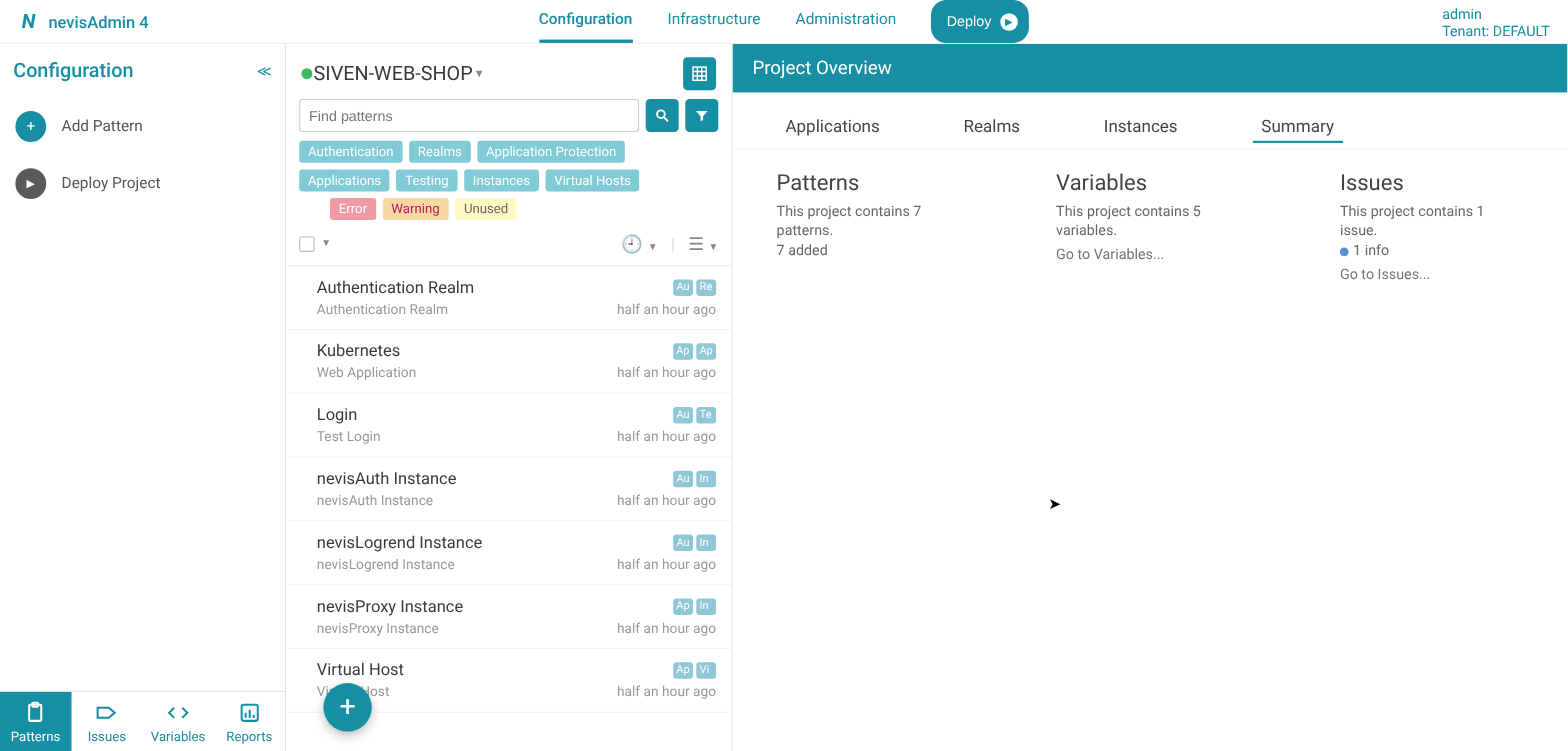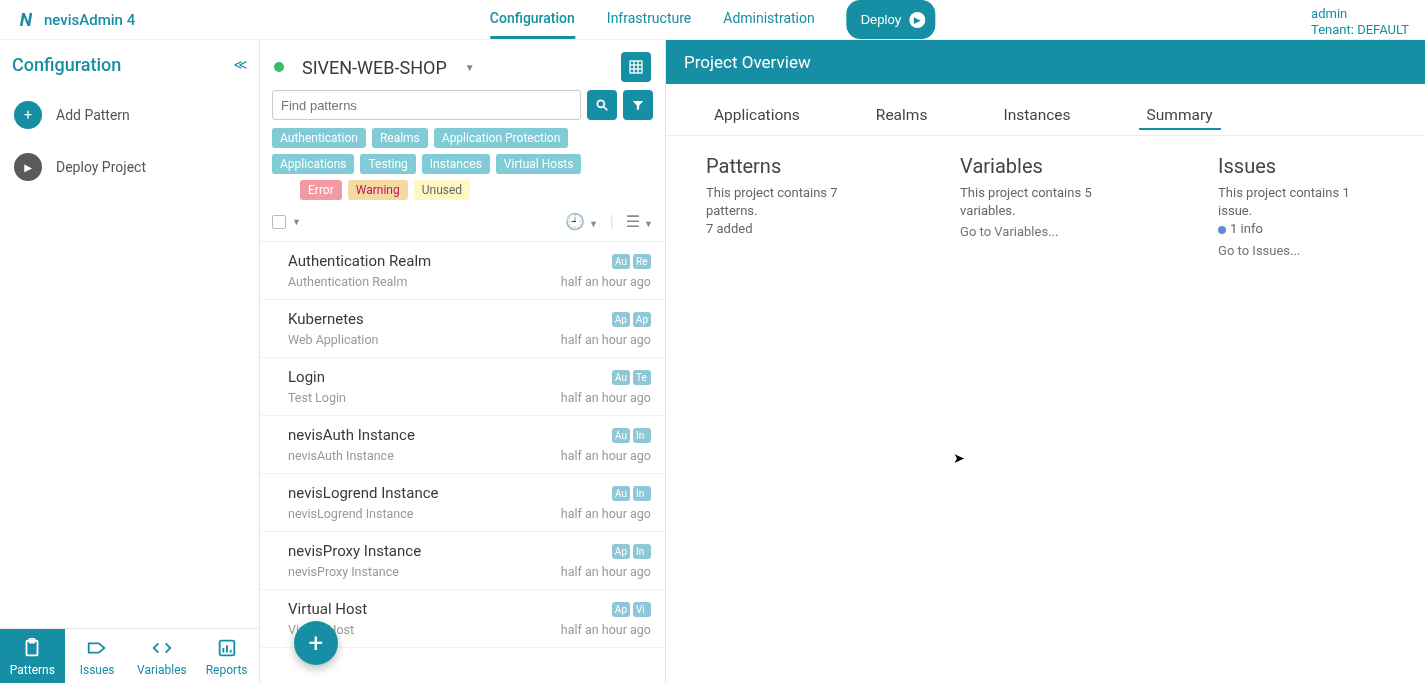--- a/index.html
+++ b/index.html
@@ -29,21 +29,21 @@
   .circle-teal { background:#168EA4; }
   .circle-grey { background:#5a5a5a; }
   .sidebar-footer { margin-top:auto; display:flex; border-top:1px solid #e5e5e5; }
   .sf-item { flex:1; display:flex; flex-direction:column; align-items:center; justify-content:center; gap:4px; padding: 8px 0 6px; font-size:12px; color:#168EA4; cursor:pointer; }
   .sf-item.active { background:#168EA4; color:#fff; }
   .sf-item svg { width:22px; height:22px; }
 
   
   .midpanel { width: 406px; border-right: 1px solid #e5e5e5; display:flex; flex-direction:column; position:relative; }
   .midhead { padding: 12px 14px 8px; display:flex; align-items:center; justify-content:space-between; }
-  .project { display:flex; align-items:center; gap:18px; font-size:18px; color:#3a3a3a; cursor:pointer;text-align:right; }
+  .project { display:flex; align-items:center; gap:1px; font-size:18px; color:#3a3a3a; cursor:pointer;text-align:right; }
   .dot { width:10px; height:10px; border-radius:50%; background:#3DBB61; }
   .sq-btn { width:30px; height:30px; border-radius:4px; background:#168EA4; color:#fff; display:flex; align-items:center; justify-content:center; cursor:pointer;}
   .search-row { display:flex; gap:6px; padding: 0 12px; }
   .search-input { flex:1; border:1px solid #ccc; border-radius:3px; padding:6px 8px; font-size:13px; color:#8b5cf6; }
   .tags { padding: 8px 12px 6px; display:flex; flex-wrap:wrap; gap:6px; }
   .tag { font-size:12px; padding: 3px 8px; border-radius:3px; background:#80CBD6; color:#fff; cursor:pointer;}
   .tag.err { background:#F29AA3;margin-left:28px; }
   .tag.warn { background:#F5D9A3; color:#be185d; }
   .tag.unused { background:#fef9c3; color:#666; }
   .toolbar2 { display:flex; align-items:center; justify-content:space-between; padding: 6px 12px; color:#888;}

